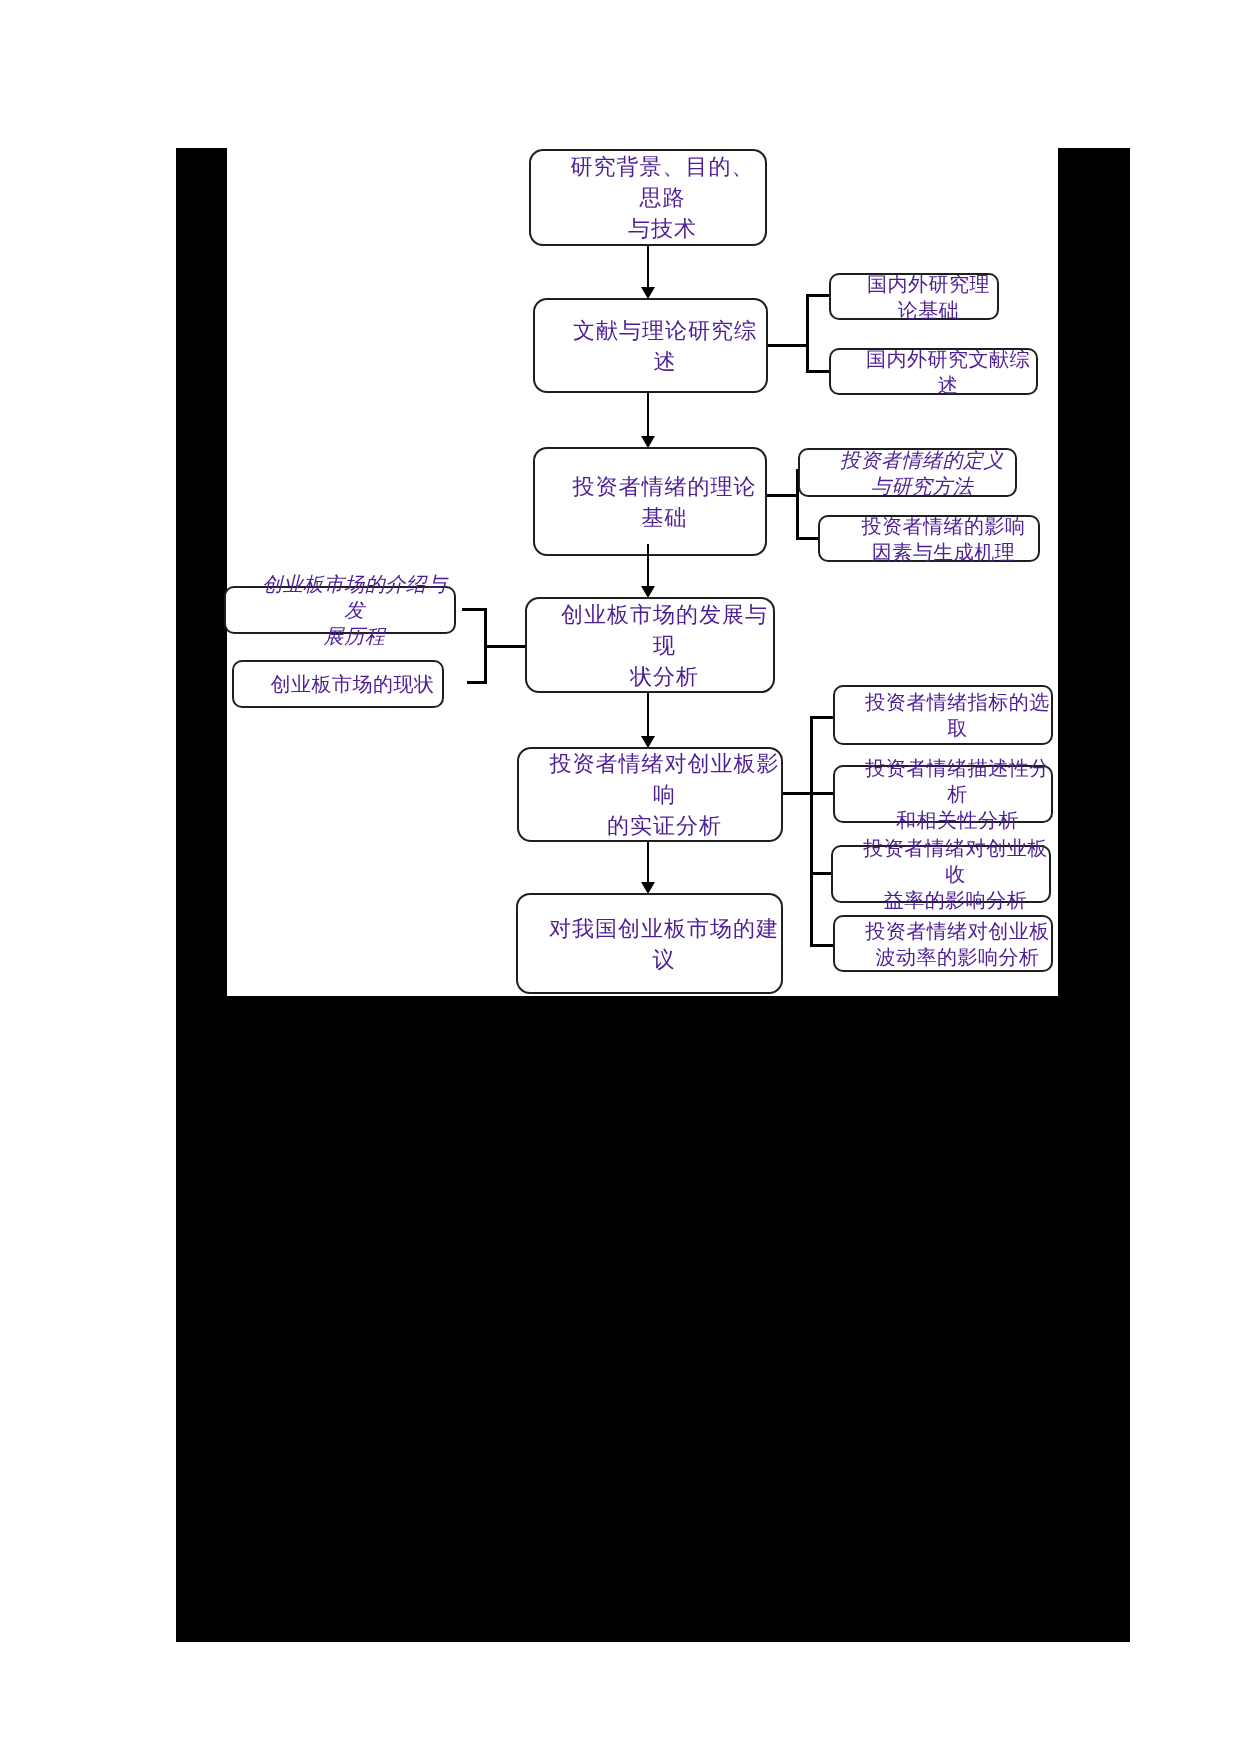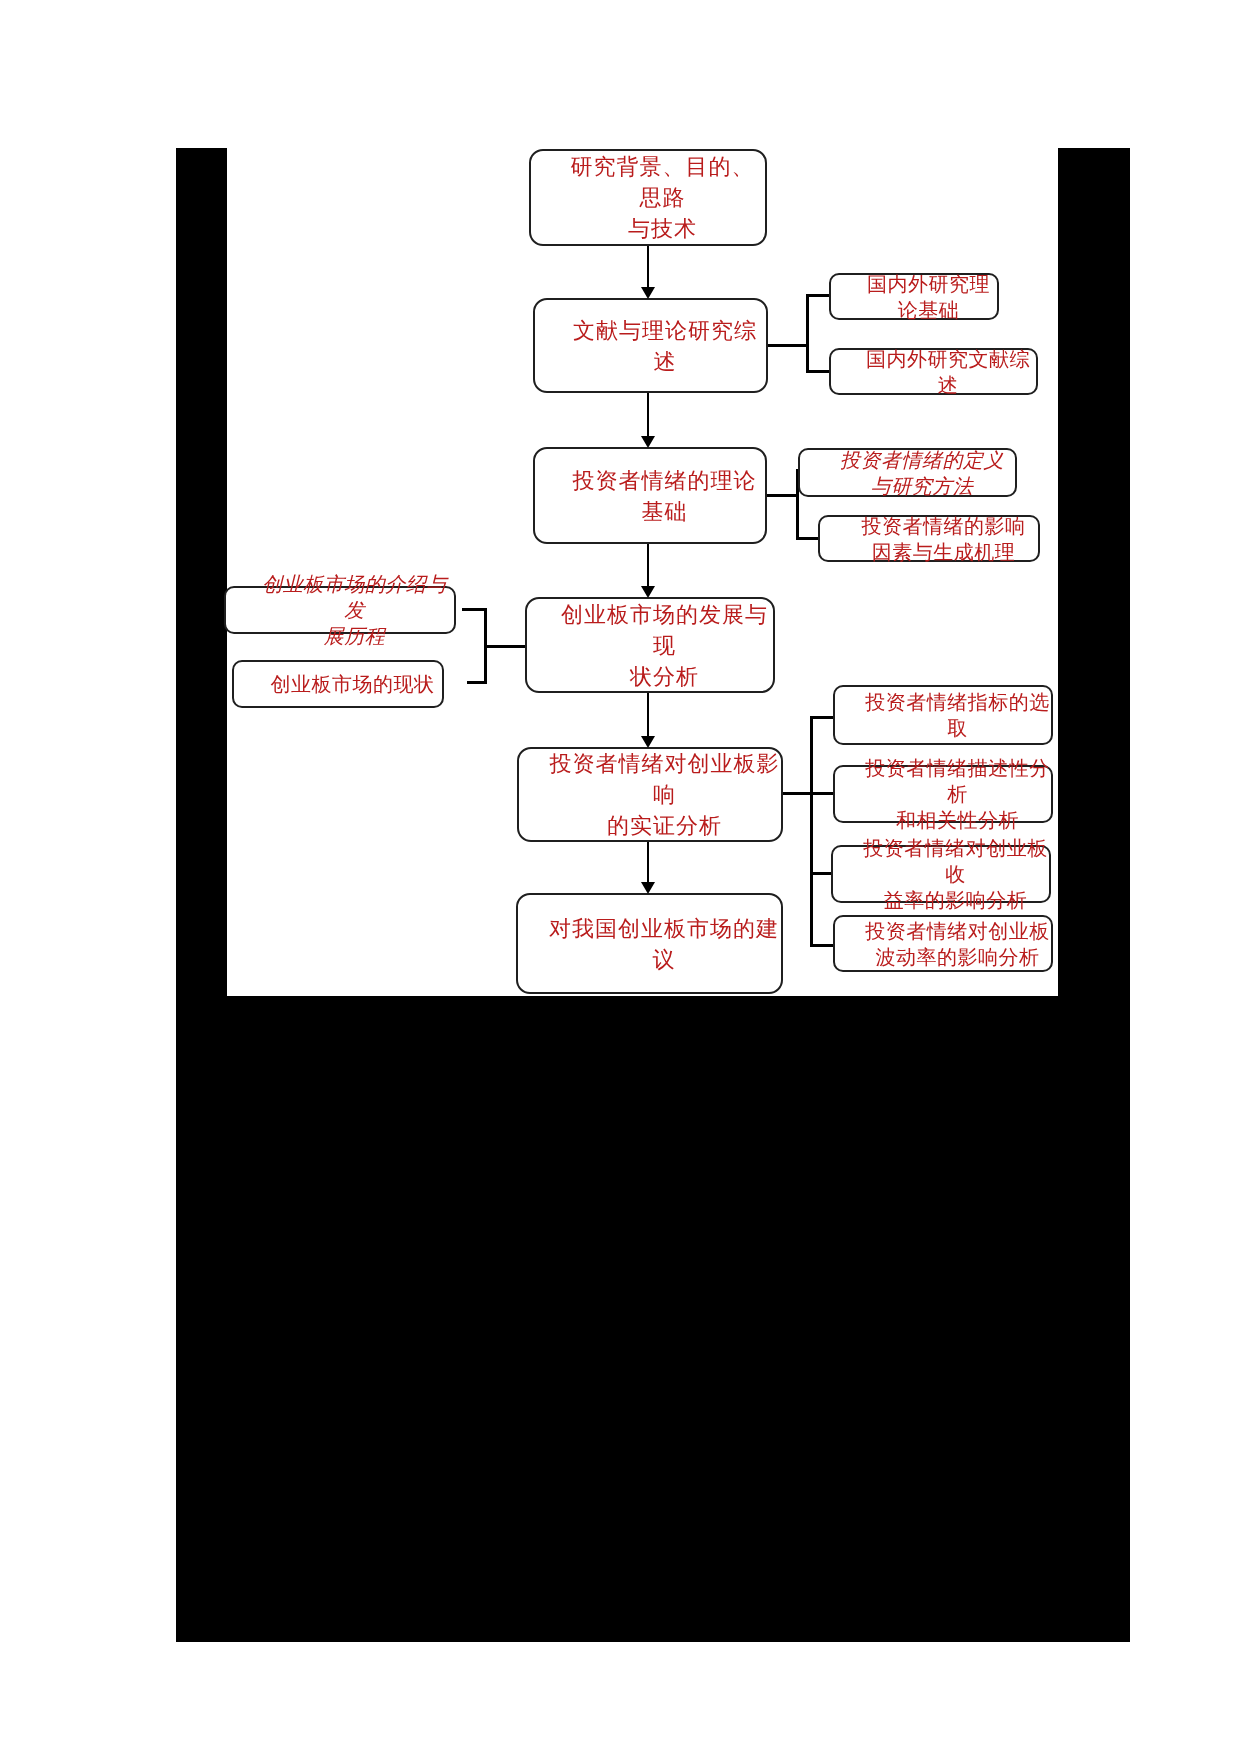--- a/index.html
+++ b/index.html
@@ -21,21 +21,21 @@
     position: absolute;
     left: 227px; top: 148px;
     width: 831px; height: 848px;
     background: #ffffff;
   }
   .fc-node {
     position: absolute;
     box-sizing: border-box;
     border: 2px solid #1f1f1f;
     background: #ffffff;
-    color: #b91c1c;
+    color: #4c1d95;
     display: flex;
     align-items: center;
     justify-content: center;
     text-align: center;
     white-space: pre-line;
     padding-left: 29px;
   }
   .fc-main {
     font-size: 22px;
     line-height: 31px;
@@ -79,21 +79,21 @@
 <div class="page">
 
   <div class="panel"></div>
   <div class="canvas"></div>
 
   <div class="fc-node fc-main" style="left:529px; top:149px; width:238px; height:97px;">研究背景、目的、思路
 与技术</div>
 
   <div class="fc-node fc-main" style="left:533px; top:298px; width:235px; height:95px;">文献与理论研究综述</div>
 
-  <div class="fc-node fc-main" style="left:533px; top:447px; width:234px; height:97px;">投资者情绪的理论基础</div>
+  <div class="fc-node fc-main" style="left:533px; top:447px; width:234px; height:109px;">投资者情绪的理论基础</div>
 
   <div class="fc-node fc-main" style="left:525px; top:597px; width:250px; height:96px;">创业板市场的发展与现
 状分析</div>
 
   <div class="fc-node fc-main" style="left:517px; top:747px; width:266px; height:95px;">投资者情绪对创业板影响
 的实证分析</div>
 
   <div class="fc-node fc-main" style="left:516px; top:893px; width:267px; height:101px;">对我国创业板市场的建议</div>
 
   <div class="arrow" style="left:641px; top:246px; height:53px;"></div>

